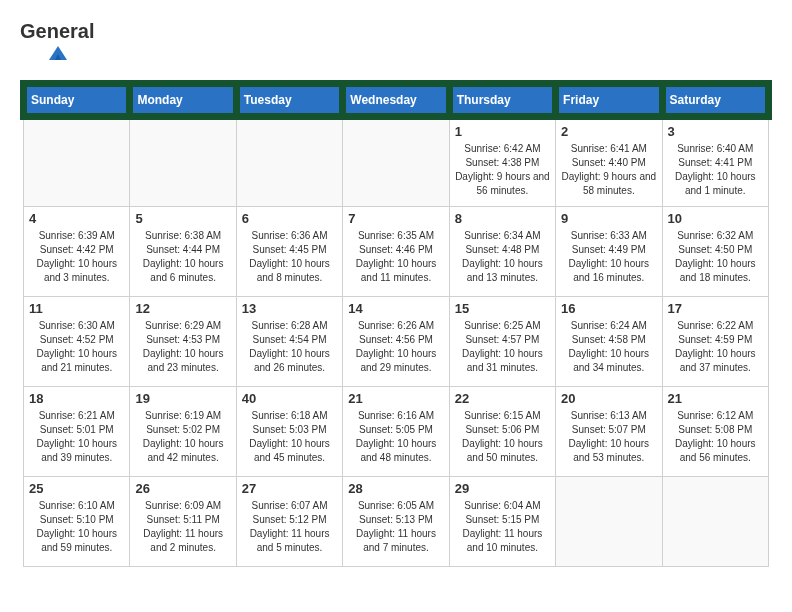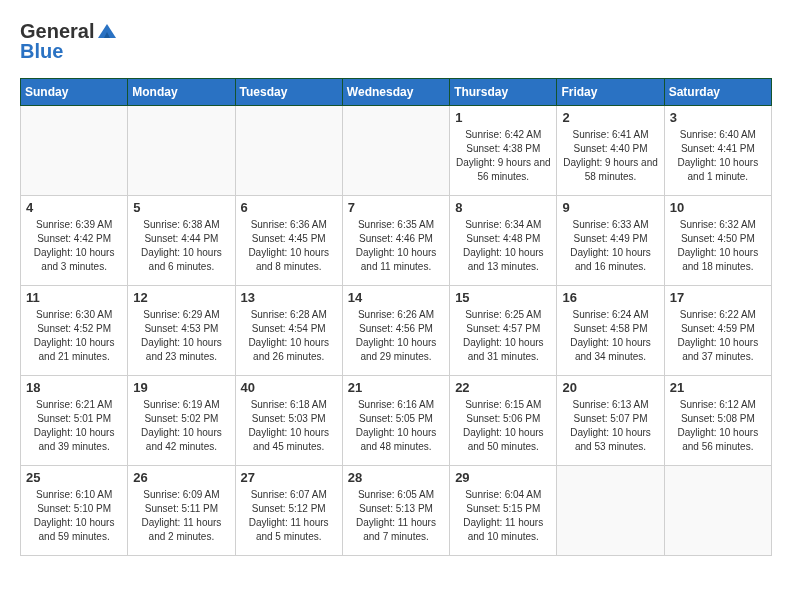--- a/index.html
+++ b/index.html
@@ -37,21 +37,21 @@
       border-collapse: collapse;
       table-layout: fixed;
     }
     th {
       background-color: #2a72c3;
       color: #fff;
       font-size: 12px;
       font-weight: bold;
       padding: 6px 4px;
       text-align: left;
-      border: 1px solid #14532d;
+      border: 7px solid #14532d;
     }
     td {
       vertical-align: top;
       border: 1px solid #d0d0d0;
       padding: 4px 5px;
       font-size: 10px;
       color: #333;
       height: 90px;
     }
     td.empty {
@@ -68,28 +68,27 @@
       color: #333;
       text-align: center;
     }
   </style>
 </head>
 <body>
 
 <div class="header">
   <div class="logo">
     <div style="display:flex;flex-direction:column;line-height:1.1;">
-      <div style="display:flex;align-items:center;">
+      <div style="display:flex;align-items:center;flex-direction:column;">
         <span style="font-size:20px;font-weight:bold;color:#333;">General</span>
         <svg width="22" height="22" viewBox="0 0 22 22" style="margin-left:2px;">
           <polygon points="2,18 11,4 20,18" fill="#2a72c3"></polygon>
           <polygon points="8,18 14,18 11,12" fill="#1a5a9e"></polygon>
         </svg>
       </div>
-      <span style="font-size:20px;font-weight:bold;color:#2a72c3;margin-top:-2px;">Blue</span>
     </div>
   </div>
   <div class="title-block">
     <div class="month-title"></div>
     <div class="location-title"></div>
   </div>
 </div>
 
 <table>
   <thead>

